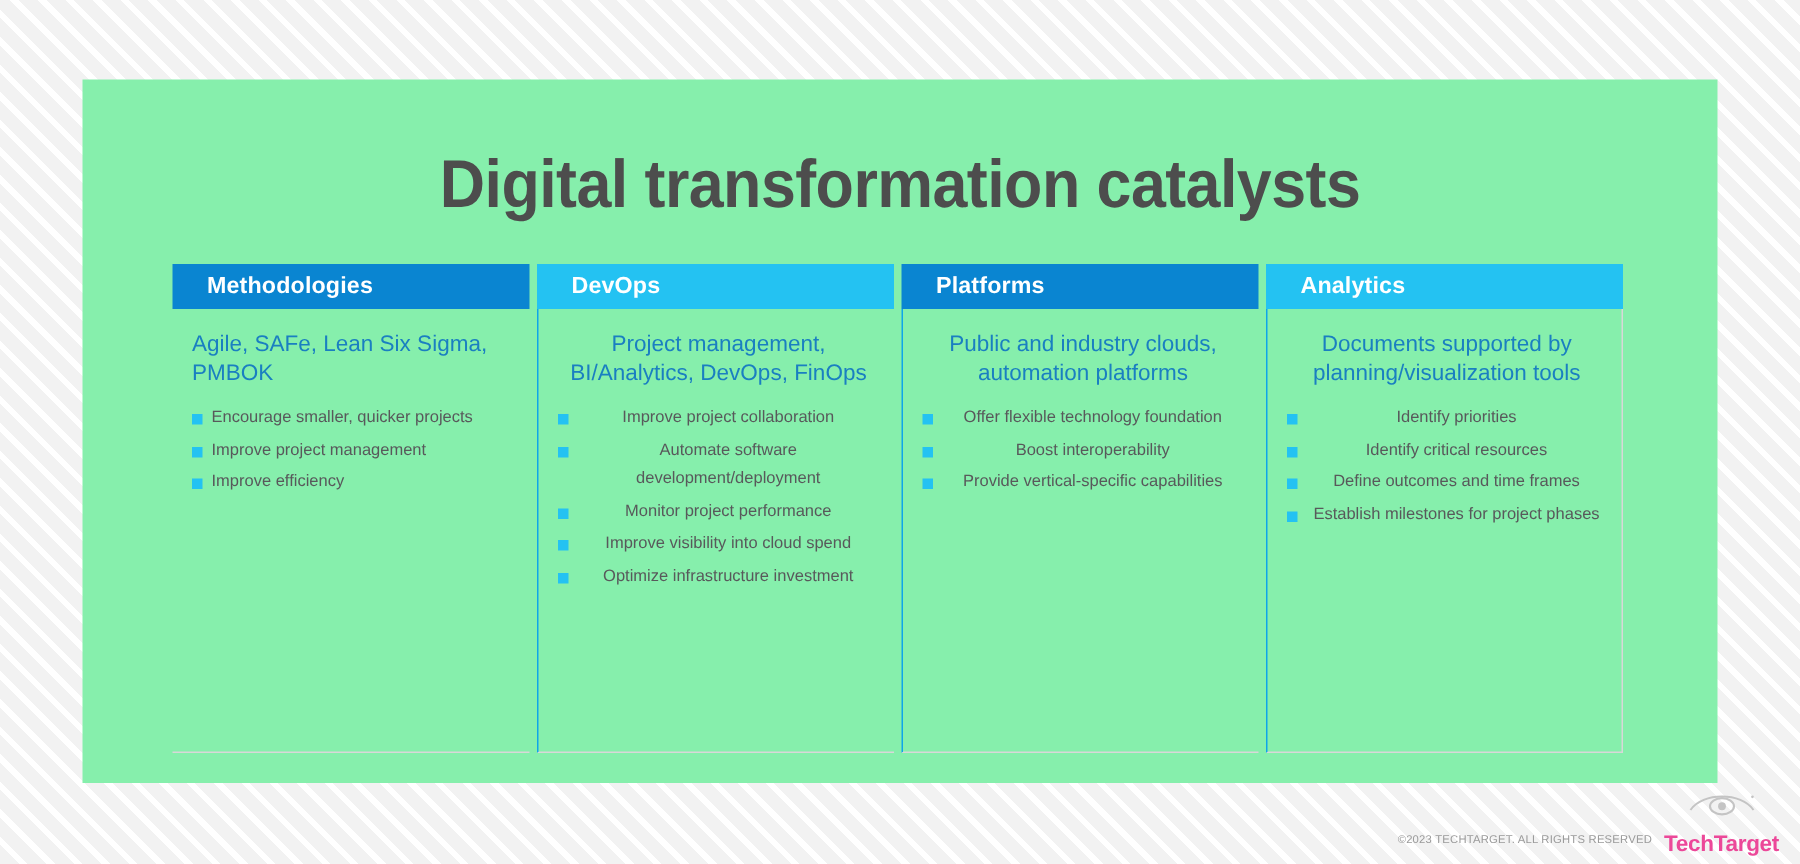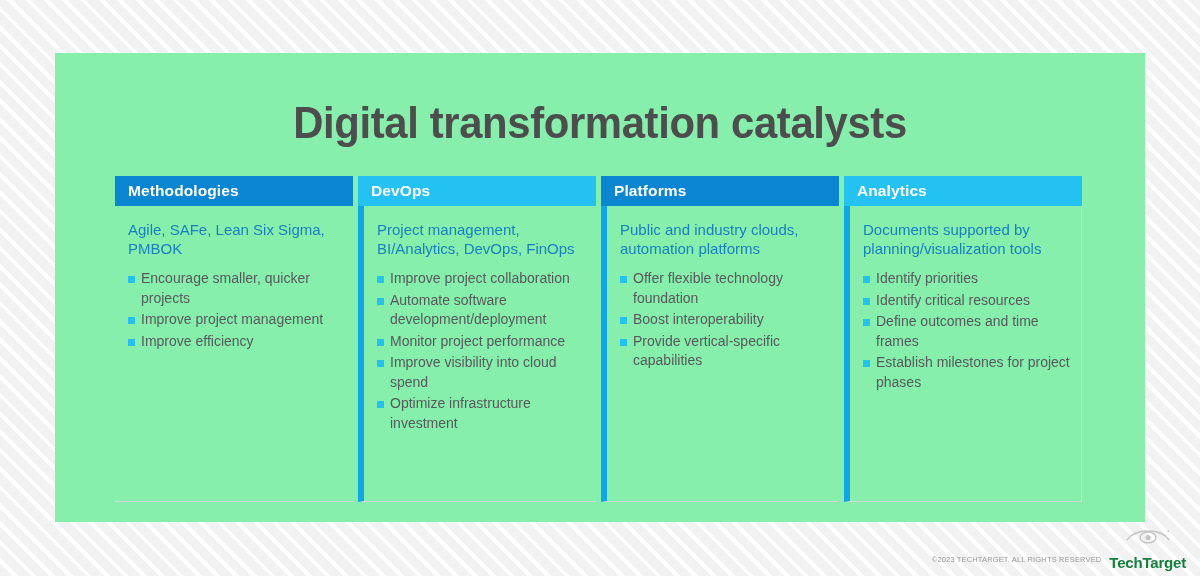--- a/index.html
+++ b/index.html
@@ -60,40 +60,41 @@
   }
   .col {
     width: 238px;
     flex: 0 0 238px;
     position: relative;
   }
   .col-head {
     height: 30px;
     display: flex;
     align-items: center;
-    padding-left: 13px;
+    padding-left: 23px;
     box-sizing: border-box;
     font-family: "Liberation Sans Narrow", "Liberation Sans", sans-serif;
     font-size: 15.5px;
     font-weight: bold;
     color: #ffffff;
     letter-spacing: 0.1px;
   }
   .col-head.dark  { background: #0a85d1; }
   .col-head.light { background: #24c2f2; }
 
   .col-body {
     height: 296px;
     box-sizing: border-box;
     padding: 14px 10px 16px 13px;
     border-bottom: 1px solid #d8d8d8;
     position: relative;
   }
   .col:not(:first-child) .col-body {
-    border-left: 6px solid #0ea5e9;
+    border-left: 1px solid #0ea5e9;
+    text-align: center;
   }
   .col:last-child .col-body {
     border-right: 1px solid #d8d8d8;
   }
 
   .subtitle {
     color: #1a7fc1;
     font-size: 15px;
     line-height: 19px;
     margin-bottom: 11px;
@@ -101,21 +102,21 @@
 
   ul.bullets {
     list-style: none;
     margin: 0;
     padding: 0;
   }
   ul.bullets li {
     position: relative;
     padding-left: 13px;
     color: #58595b;
-    font-size: 14px;
+    font-size: 11px;
     line-height: 19.5px;
     margin-bottom: 2px;
   }
   ul.bullets li::before {
     content: "";
     position: absolute;
     left: 0;
     top: 7px;
     width: 7px;
     height: 7px;
@@ -143,21 +144,21 @@
     display: flex;
     flex-direction: column;
     align-items: center;
     line-height: 1;
   }
   #logo-mark { display: block; }
   #logo-text {
     font-family: "Liberation Sans Narrow", "Liberation Sans", sans-serif;
     font-size: 15px;
     font-weight: bold;
-    color: #15803d;
+    color: #ec4899;
     letter-spacing: -0.2px;
     margin-top: 11px;
   }
 </style>
 </head>
 <body>
 
 <div id="card">
 
   <div id="title">Digital transformation catalysts</div>

